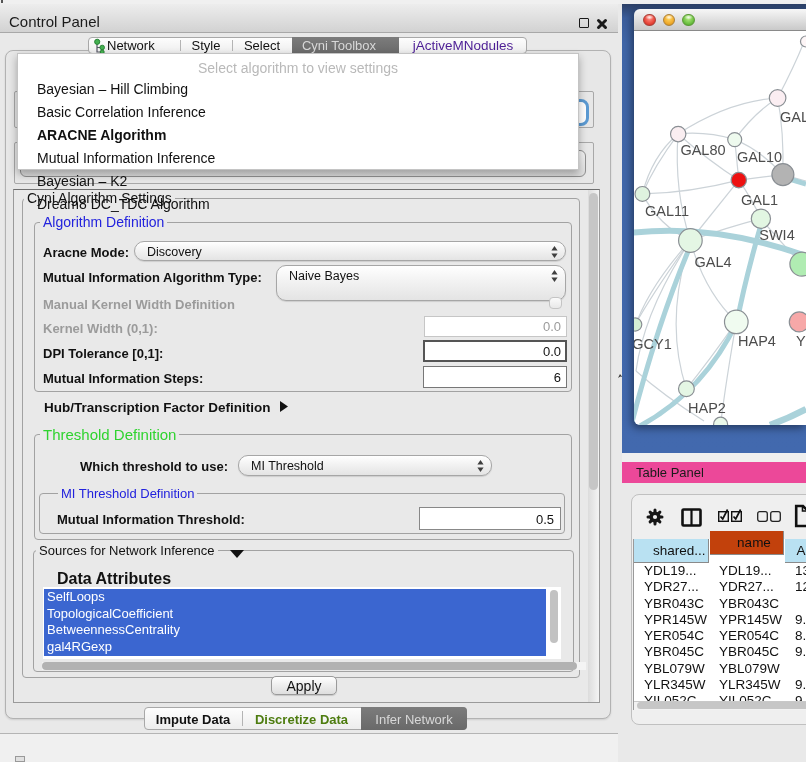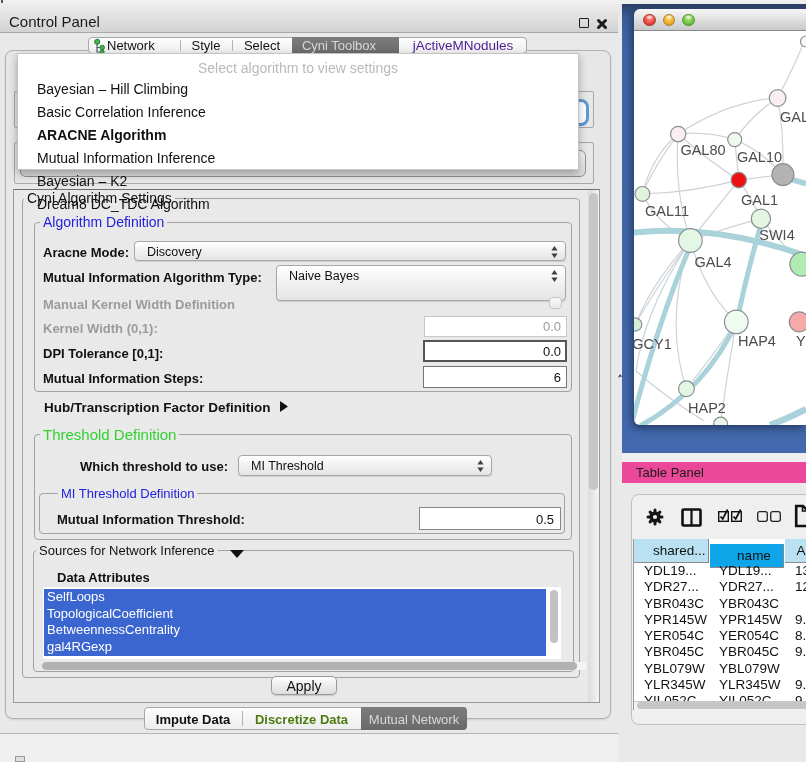--- a/index.html
+++ b/index.html
@@ -2,21 +2,21 @@
 <html><head>
 <meta charset="utf-8">
 <style>
 * { margin:0; padding:0; box-sizing:border-box; }
 html,body { width:806px; height:762px; overflow:hidden; }
 body { font-family:"Liberation Sans", sans-serif; background:#e9e9e9; position:relative; }
 .abs { position:absolute; }
 .groupbox { position:absolute; border:1px solid #a2a2a2; border-radius:4px; }
 .gtitle { position:absolute; background:#e9e9e9; padding:0 3px; font-size:14px; line-height:13px; }
 .blabel { font-size:13px; font-weight:bold; color:#111; }
-.combo { position:absolute; border:1px solid #a6a6a6; border-radius:4px;
+.combo { position:absolute; border:1px solid #a6a6a6; border-radius:10px;
   background:linear-gradient(#ffffff,#f2f2f2 45%,#e4e4e4); box-shadow:0 1px 1px rgba(0,0,0,0.12); }
 .combo .ctext { position:absolute; left:12px; top:3px; font-size:12.5px; color:#111; }
 .updown { position:absolute; right:7px; top:4px; }
 .tfield { position:absolute; background:#fff; font-size:13px; text-align:right; }
 </style>
 </head>
 <body>
 
 <div class="abs" style="left:0;top:0;width:806px;height:4px;background:#f0f0f0;"></div>
 
@@ -113,37 +113,37 @@
 
 <div class="abs blabel" style="left:57px;top:512px;">Mutual Information Threshold:</div>
 <div class="tfield" style="left:419px;top:507px;width:142px;height:23px;border:1px solid #888;color:#111;padding:4px 6px 0 0;">0.5</div>
 
 <div class="groupbox" style="left:33px;top:550px;width:541px;height:122px;"></div>
 <div class="gtitle" style="left:36px;top:544px;color:#111;font-size:13px;">Sources for Network Inference</div>
 <svg class="abs" style="left:229px;top:549px;" width="16" height="10" viewBox="0 0 16 10">
     <path d="M1 1 L15 1 L8 9 Z" fill="#111"></path>
   </svg>
 
-<div class="abs blabel" style="left:37px;top:570px;font-size:13px;padding-left:20px;">Data Attributes</div>
+<div class="abs blabel" style="left:37px;top:570px;font-size:16px;padding-left:20px;">Data Attributes</div>
 
 <div class="abs" style="left:43px;top:587px;width:518px;height:72px;background:#fff;"></div>
 <div class="abs" style="left:44px;top:589px;width:502px;height:67px;background:#3b66d0;color:#fff;font-size:13px;line-height:16.7px;padding-left:3px;overflow:hidden;">SelfLoops<br>TopologicalCoefficient<br>BetweennessCentrality<br>gal4RGexp</div>
 <div class="abs" style="left:550px;top:590px;width:8px;height:53px;background:#c2c2c2;border-radius:4px;"></div>
 
 <div class="abs" style="left:42px;top:662px;width:544px;height:8px;background:#f4f4f4;"></div>
 <div class="abs" style="left:42px;top:662px;width:535px;height:8px;background:#b2b2b2;border-radius:4px;"></div>
 
 <div class="abs" style="left:271px;top:676px;width:66px;height:19px;border:1px solid #9a9a9a;border-radius:5px;background:linear-gradient(#ffffff,#ededed 50%,#dedede);text-align:center;font-size:14px;color:#111;line-height:18px;box-shadow:0 1px 1px rgba(0,0,0,0.15);">Apply</div>
 
 <div class="abs" style="left:144px;top:707px;width:323px;height:23px;background:linear-gradient(#fdfdfd,#ededed);border:1px solid #a8a8a8;border-radius:4px;"></div>
 <div class="abs" style="left:242px;top:711px;width:1px;height:15px;background:#b4b4b4;"></div>
 <div class="abs" style="left:361px;top:707px;width:106px;height:23px;background:linear-gradient(#7c7c7c,#696969);border-radius:0 4px 4px 0;"></div>
 <div class="abs" style="left:144px;top:712px;width:98px;text-align:center;font-size:13px;font-weight:bold;color:#111;">Impute Data</div>
 <div class="abs" style="left:242px;top:712px;width:119px;text-align:center;font-size:13px;font-weight:bold;color:#4d7c0f;">Discretize Data</div>
-<div class="abs" style="left:361px;top:712px;width:106px;text-align:center;font-size:13px;color:#d8d8d8;">Mutual Network</div>
+<div class="abs" style="left:361px;top:712px;width:106px;text-align:center;font-size:13px;color:#d8d8d8;">Infer Network</div>
 
 <div class="abs" style="left:0;top:733px;width:618px;height:1px;background:#b4b4b4;"></div>
 <div class="abs" style="left:0;top:734px;width:618px;height:28px;background:#f0f0f0;"></div>
 <div class="abs" style="left:15px;top:756px;width:10px;height:6px;background:#e0e0e0;border:1px solid #999;"></div>
 
 <svg class="abs" style="left:616.5px;top:373px;" width="6" height="6" viewBox="0 0 6 6">
     <path d="M1 5 L3 1 L5.4 4 L3.4 3.4 Z" fill="#3a3a3a"></path>
   </svg>
 
 <div class="abs" style="left:17px;top:53px;width:562px;height:117px;background:#fff;border:1px solid #c4c4c4;box-shadow:0 4px 8px rgba(0,0,0,0.3);">
@@ -256,21 +256,21 @@
   <rect x="0.7" y="0.7" width="9.6" height="9.6" fill="none" stroke="#222" stroke-width="1.3" rx="2"></rect>
   <rect x="13.7" y="0.7" width="9.6" height="9.6" fill="none" stroke="#222" stroke-width="1.3" rx="2"></rect>
 </svg>
 <svg class="abs" style="left:794px;top:504px;" width="14" height="24" viewBox="0 0 14 24">
   <path d="M2.2 2 L9 2 L13.5 6.5 L13.5 22 L2.2 22 Z" fill="none" stroke="#111" stroke-width="2.6"></path>
   <path d="M8.5 2 L8.5 7 L13.5 7" fill="none" stroke="#111" stroke-width="1.6"></path>
 </svg>
 
 <div class="abs" style="left:633px;top:539px;width:173px;height:171px;background:#fff;border-left:1px solid #9a9a9a;"></div>
 <div class="abs" style="left:634px;top:539px;width:74.5px;height:24px;background:#b9e1f2;border-bottom:1px solid #8a8a8a;border-right:1px solid #8a8a8a;text-align:center;padding-left:17px;font-size:13.5px;color:#111;line-height:24px;">shared...</div>
-<div class="abs" style="left:709.5px;top:544px;width:74px;height:24px;background:#0ea5e9;border-bottom:1px solid #8a8a8a;border-right:1px solid #8a8a8a;text-align:center;padding-left:16px;font-size:13.5px;color:#111;line-height:24px;">name</div>
+<div class="abs" style="left:709.5px;top:531px;width:74px;height:24px;background:#c2410c;border-bottom:1px solid #8a8a8a;border-right:1px solid #8a8a8a;text-align:center;padding-left:16px;font-size:13.5px;color:#111;line-height:24px;">name</div>
 <div class="abs" style="left:784.5px;top:539px;width:21.5px;height:24px;background:#b9e1f2;border-bottom:1px solid #8a8a8a;text-align:left;padding-left:12px;font-size:13.5px;color:#111;line-height:24px;">A</div>
 <div class="abs" style="left:634px;top:563px;width:172px;height:138px;overflow:hidden;font-size:13.5px;color:#111;">
   <div style="position:absolute;left:10px;top:0;line-height:16.3px;">YDL19...<br>YDR27...<br>YBR043C<br>YPR145W<br>YER054C<br>YBR045C<br>YBL079W<br>YLR345W<br>YIL052C</div>
   <div style="position:absolute;left:85px;top:0;line-height:16.3px;">YDL19...<br>YDR27...<br>YBR043C<br>YPR145W<br>YER054C<br>YBR045C<br>YBL079W<br>YLR345W<br>YIL052C</div>
   <div style="position:absolute;left:161px;top:0;line-height:16.3px;">13<br>12<br>&nbsp;<br>9.<br>8.<br>9.<br>&nbsp;<br>9.<br>9.</div>
 </div>
 
 <div class="abs" style="left:634px;top:701px;width:172px;height:9px;background:#f2f2f2;border-top:1px solid #c8c8c8;"></div>
 <div class="abs" style="left:637px;top:702px;width:169px;height:7px;background:#c6c6c6;border-radius:4px 0 0 4px;"></div>
 

